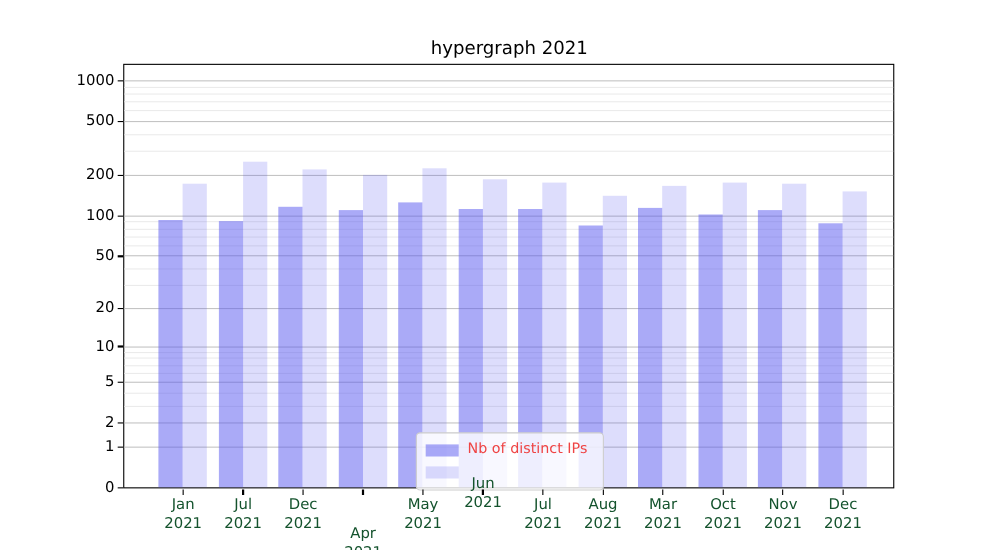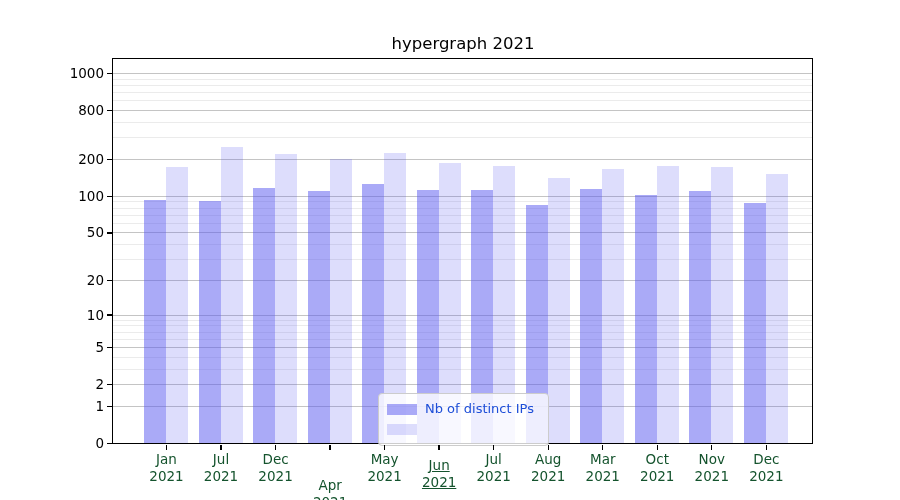--- a/index.html
+++ b/index.html
@@ -30,21 +30,21 @@
     font-size:13.5px;line-height:17px;color:#14532d;white-space:pre-line;
   }
   .legend{
     position:absolute;left:265px;top:334px;width:152px;
     background:rgba(255,255,255,0.8);
     border:1px solid #cccccc;border-radius:4px;
     padding:5px 9px 6px 8px;
   }
   .legend-item{display:flex;align-items:center;height:20px;}
   .legend-swatch{width:30px;height:11px;margin-right:8px;flex:0 0 auto;}
-  .legend-label{font-size:13px;line-height:20px;white-space:nowrap;color:#1d4ed8;}
+  .legend-label{font-size:13px;line-height:20px;white-space:nowrap;color:#ef4444;}
 </style>
 </head>
 <body>
 
 <div class="figure">
   <div class="chart-title">hypergraph 2021</div>
 
   <div class="plot">
     <div id="grid-layer">
         <div class="gridline minor" style="top: 19.6824px;"></div>
@@ -111,21 +111,21 @@
       <div class="legend-item">
         <span class="legend-swatch" style="background: rgba(85, 85, 240, 0.2);"></span>
       </div>
     </div>
   </div>
 
   <div id="axis-layer">
       <div class="ytick-mark" style="left: 107px; top: 72.8465px;"></div>
       <div class="ytick-label" style="top: 66.0465px;">1000</div>
       <div class="ytick-mark" style="left: 107px; top: 109.91px;"></div>
-      <div class="ytick-label" style="top: 103.11px;">800</div>
+      <div class="ytick-label" style="top: 103.11px;">500</div>
       <div class="ytick-mark" style="left: 107px; top: 158.816px;"></div>
       <div class="ytick-label" style="top: 152.016px;">200</div>
       <div class="ytick-mark" style="left: 107px; top: 195.667px;"></div>
       <div class="ytick-label" style="top: 188.867px;">100</div>
       <div class="ytick-mark" style="left: 107px; top: 232.257px;"></div>
       <div class="ytick-label" style="top: 225.457px;">50</div>
       <div class="ytick-mark" style="left: 107px; top: 279.77px;"></div>
       <div class="ytick-label" style="top: 272.97px;">20</div>
       <div class="ytick-mark" style="left: 107px; top: 314.396px;"></div>
       <div class="ytick-label" style="top: 307.596px;">10</div>
@@ -146,21 +146,21 @@
       <div class="xtick-mark" style="left: 274.86px; top: 445px;"></div>
       <div class="xtick-label" style="left: 230.56px; top: 451px;">Dec
 2021</div>
       <div class="xtick-mark" style="left: 329.39px; top: 445px;"></div>
       <div class="xtick-label" style="left: 285.09px; top: 477px;">Apr
 2021</div>
       <div class="xtick-mark" style="left: 383.92px; top: 445px;"></div>
       <div class="xtick-label" style="left: 339.62px; top: 451px;">May
 2021</div>
       <div class="xtick-mark" style="left: 438.45px; top: 445px;"></div>
-      <div class="xtick-label" style="left: 394.15px; top: 457px; text-decoration: underline;">Jun
+      <div class="xtick-label" style="left: 394.15px; top: 432px;">Jun
 2021</div>
       <div class="xtick-mark" style="left: 492.98px; top: 445px;"></div>
       <div class="xtick-label" style="left: 448.68px; top: 451px;">Jul
 2021</div>
       <div class="xtick-mark" style="left: 547.51px; top: 445px;"></div>
       <div class="xtick-label" style="left: 503.21px; top: 451px;">Aug
 2021</div>
       <div class="xtick-mark" style="left: 602.04px; top: 445px;"></div>
       <div class="xtick-label" style="left: 557.74px; top: 451px;">Mar
 2021</div>

